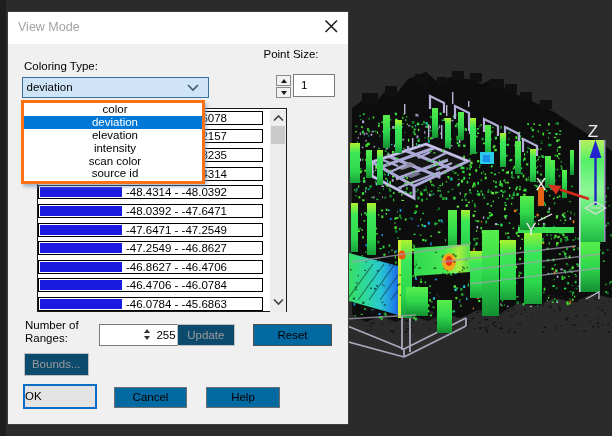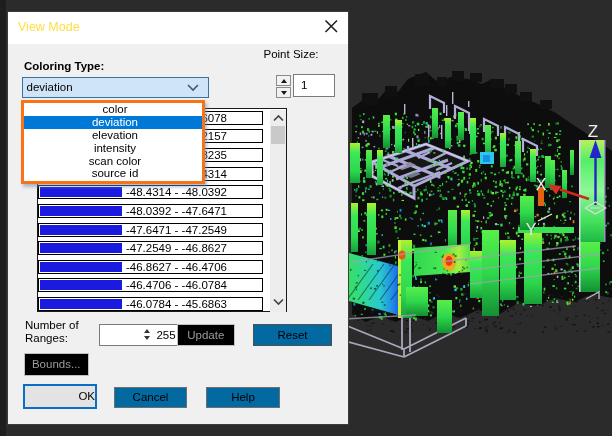--- a/index.html
+++ b/index.html
@@ -2,21 +2,21 @@
 <html><head><meta charset="utf-8"><title>View Mode</title>
 <style>
 html,body{margin:0;padding:0;background:#2b2b2b;}
 #stage{position:relative;width:612px;height:436px;overflow:hidden;background:#2b2b2b;
  font-family:"Liberation Sans",sans-serif;}
 #vp{position:absolute;left:349px;top:0;}
 .abs{position:absolute;}
 #dlg{position:absolute;left:7px;top:11px;width:340px;height:412px;background:#f0f0f0;
  border:1px solid #3c3c3c;}
 #title{position:absolute;left:8px;top:12px;width:340px;height:31.5px;background:#ffffff;}
-#titletxt{position:absolute;left:18px;top:20px;font-size:12.5px;color:#fde047;}
+#titletxt{position:absolute;left:18px;top:20px;font-size:12.5px;color:#a3a3a3;}
 #xbtn{position:absolute;left:324px;top:19px;}
 .lbl{position:absolute;font-size:11.5px;color:#000;}
 #combo{position:absolute;left:21.5px;top:77px;width:181px;height:19px;background:#cfe5f7;
  border:1px solid #39719e;font-size:11.5px;color:#000;padding-left:4px;line-height:19px;}
 #dd{position:absolute;left:21px;top:100px;width:178px;height:77.5px;background:#fff;
  border:3px solid #f97316;z-index:30;box-shadow:2px 3px 3px rgba(110,140,175,0.55);text-align:center;}
 .ddi{height:12.9px;line-height:12.9px;font-size:11.5px;padding-left:4px;color:#000;}
 .sel{background:#0078d7;color:#fff;}
 .row{position:absolute;left:38px;width:223px;height:12px;background:#fff;border:1.5px solid #000;z-index:5;}
 .rbar{position:absolute;left:1px;top:1px;width:82px;height:10px;background:#1b1be0;}
@@ -26,23 +26,23 @@
 #sbar{position:absolute;left:270px;top:109.5px;width:15.5px;height:202px;background:#ededed;z-index:5;}
 #sthumb{position:absolute;left:0.5px;top:16.5px;width:14.5px;height:17.5px;background:#c9c9c9;}
 .spin{position:absolute;left:276px;width:13px;height:9px;background:#f2f2f2;border:1px solid #8a8a8a;}
 .tri-u{width:0;height:0;border-left:3.5px solid transparent;border-right:3.5px solid transparent;
  border-bottom:4px solid #1a1a1a;margin:2.5px auto 0;}
 .tri-d{width:0;height:0;border-left:3.5px solid transparent;border-right:3.5px solid transparent;
  border-top:4px solid #1a1a1a;margin:2.5px auto 0;}
 .tbox{position:absolute;background:#fff;border:1px solid #7a7a7a;font-size:11.5px;color:#000;padding-left:48px;}
 .btn{position:absolute;background:#0369a1;border:1px solid #6e6e6e;font-size:11.5px;color:#000;
  text-align:center;}
-.btn.dis{background:#000000;border:1px solid #c0c0c0;color:#9b9b9b;}
+.btn.dis{background:#0c4a6e;border:1px solid #c0c0c0;color:#9b9b9b;}
 #okbtn{position:absolute;left:23px;top:384px;width:70px;height:20.5px;background:#e3e3e3;
- border:2px solid #0a6fc4;font-size:11.5px;text-align:right;line-height:20.5px;color:#000;}
+ border:2px solid #0a6fc4;font-size:11.5px;text-align:left;line-height:20.5px;color:#000;}
 </style></head>
 <body>
 <div id="stage">
 <svg id="vp" width="263" height="436" viewBox="349 0 263 436">
 <defs>
 <linearGradient id="gcol" x1="0" y1="0" x2="0" y2="1">
  <stop offset="0" stop-color="#aef22e"></stop>
           <stop offset="0.25" stop-color="#3ce858"></stop>
  <stop offset="0.7" stop-color="#2ed84e"></stop>
           <stop offset="1" stop-color="#17a03a"></stop>
@@ -1946,21 +1946,21 @@
 <text x="531" y="235" font-family="Liberation Sans,sans-serif" font-size="16" fill="#e8e8e8" text-anchor="middle">Y</text>
 <line x1="538" y1="221" x2="552" y2="214" stroke="#e8e8e8" stroke-width="1.3"></line>
 </svg>
 <div class="abs" style="left:0;top:0;width:6px;height:436px;background:#1e1e1e;"></div>
 <div id="dlg"></div>
 <div id="title"></div>
 <div id="titletxt">View Mode</div>
 <svg id="xbtn" class="abs" width="15" height="15">
       <path d="M1.5,1.5 L13,13 M13,1.5 L1.5,13" stroke="#1c1c1c" stroke-width="1.5"></path>
     </svg>
-<div class="lbl" style="left:24px;top:60px;font-weight:bold;">Coloring Type:</div>
+<div class="lbl" style="left:24px;top:60px;">Coloring Type:</div>
 <div class="lbl" style="left:240px;top:48px;width:102px;text-align:center;">Point Size:</div>
 <div id="combo">deviation<svg class="abs" style="left:164px;top:6px;" width="12" height="8">
         <path d="M1,1 L6,6 L11,1" fill="none" stroke="#3a5a78" stroke-width="1.6"></path>
       </svg></div>
 <div class="spin" style="top:75px;">
       <div class="tri-u"></div>
     </div>
 <div class="spin" style="top:87px;">
       <div class="tri-d"></div>
     </div>

